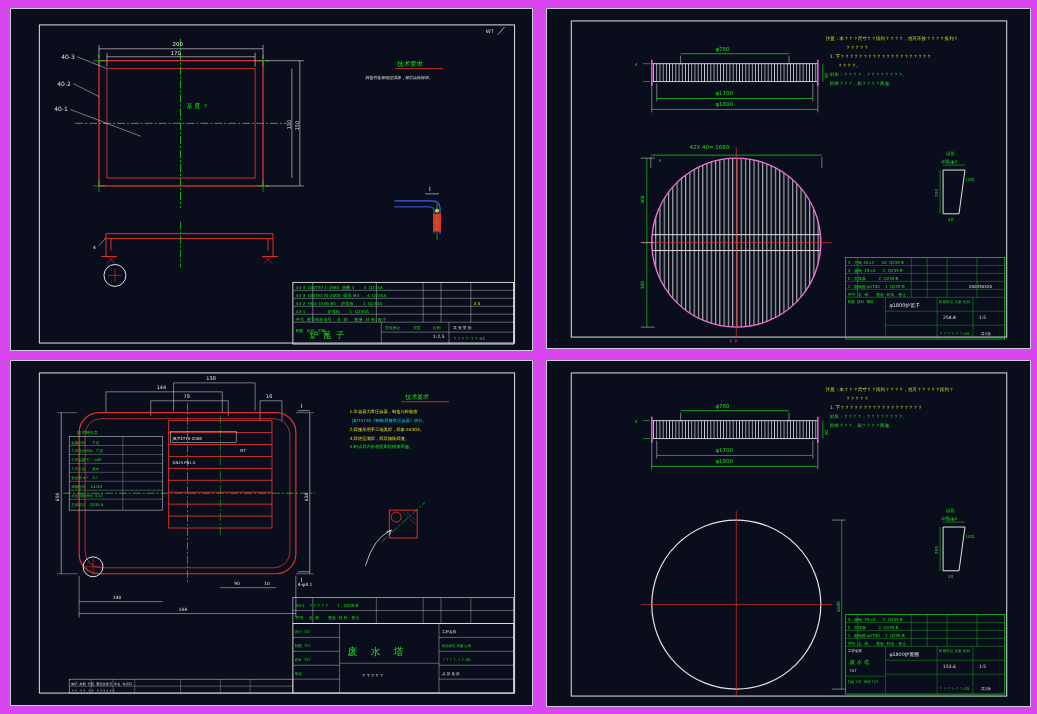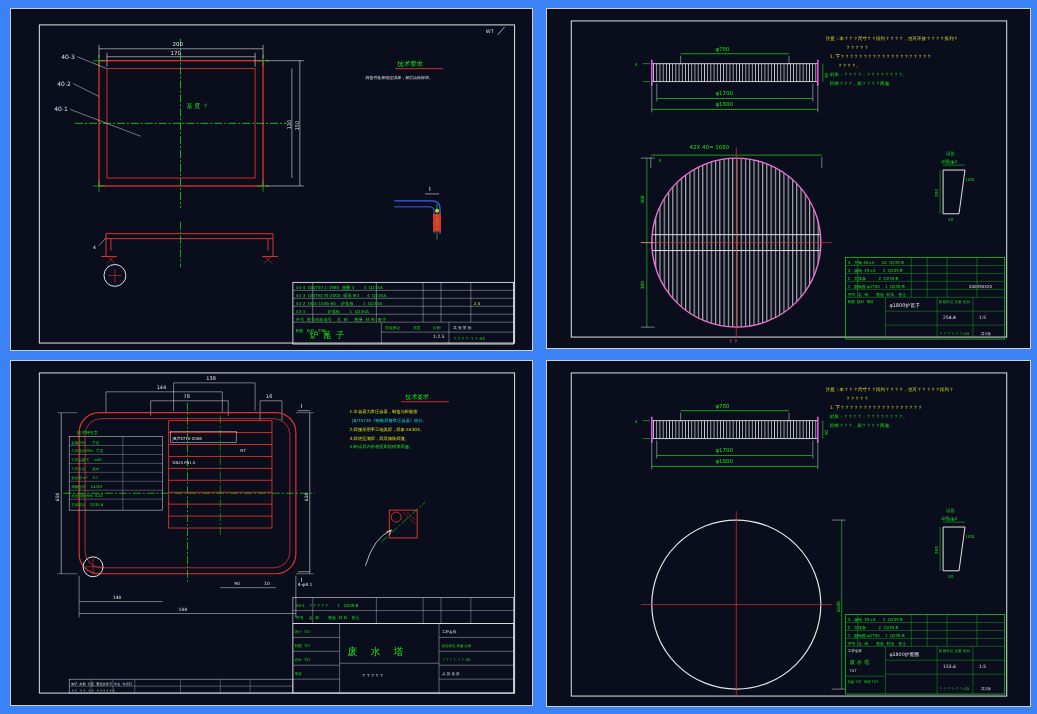--- a/index.html
+++ b/index.html
@@ -1,16 +1,16 @@
 <!DOCTYPE html>
 <html><head>
 <meta charset="utf-8">
 <style>
   html,body{margin:0;padding:0;background:#06080f;}
-  .stage{position:relative;width:1037px;height:714px;background:#3b82f6;overflow:hidden;
+  .stage{position:relative;width:1037px;height:714px;background:#d946ef;overflow:hidden;
          font-family:"DejaVu Sans","Liberation Sans",sans-serif;}
   .panel{position:absolute;border:1px solid #c8cdd6;box-sizing:border-box;background:#0a0e1c;}
   svg{display:block;width:100%;height:100%;}
   svg text{font-family:"DejaVu Sans","Liberation Sans",sans-serif;white-space:pre;}
   .tw{fill:#e2e2e2}.tg{fill:#1ae01a}.ty{fill:#e0e016}.tc{fill:#17d9d9}.tm{fill:#ee6fd5}
   .sw{stroke:#e2e2e2;fill:none}.sr{stroke:#e0332a;fill:none}.sg{stroke:#1ae01a;fill:none}.sm{stroke:#e94fe0;fill:none}.sb{stroke:#3c5cf0;fill:none}
   .dash{stroke-dasharray:8 2 2 2}
 </style>
 </head>
 <body>

